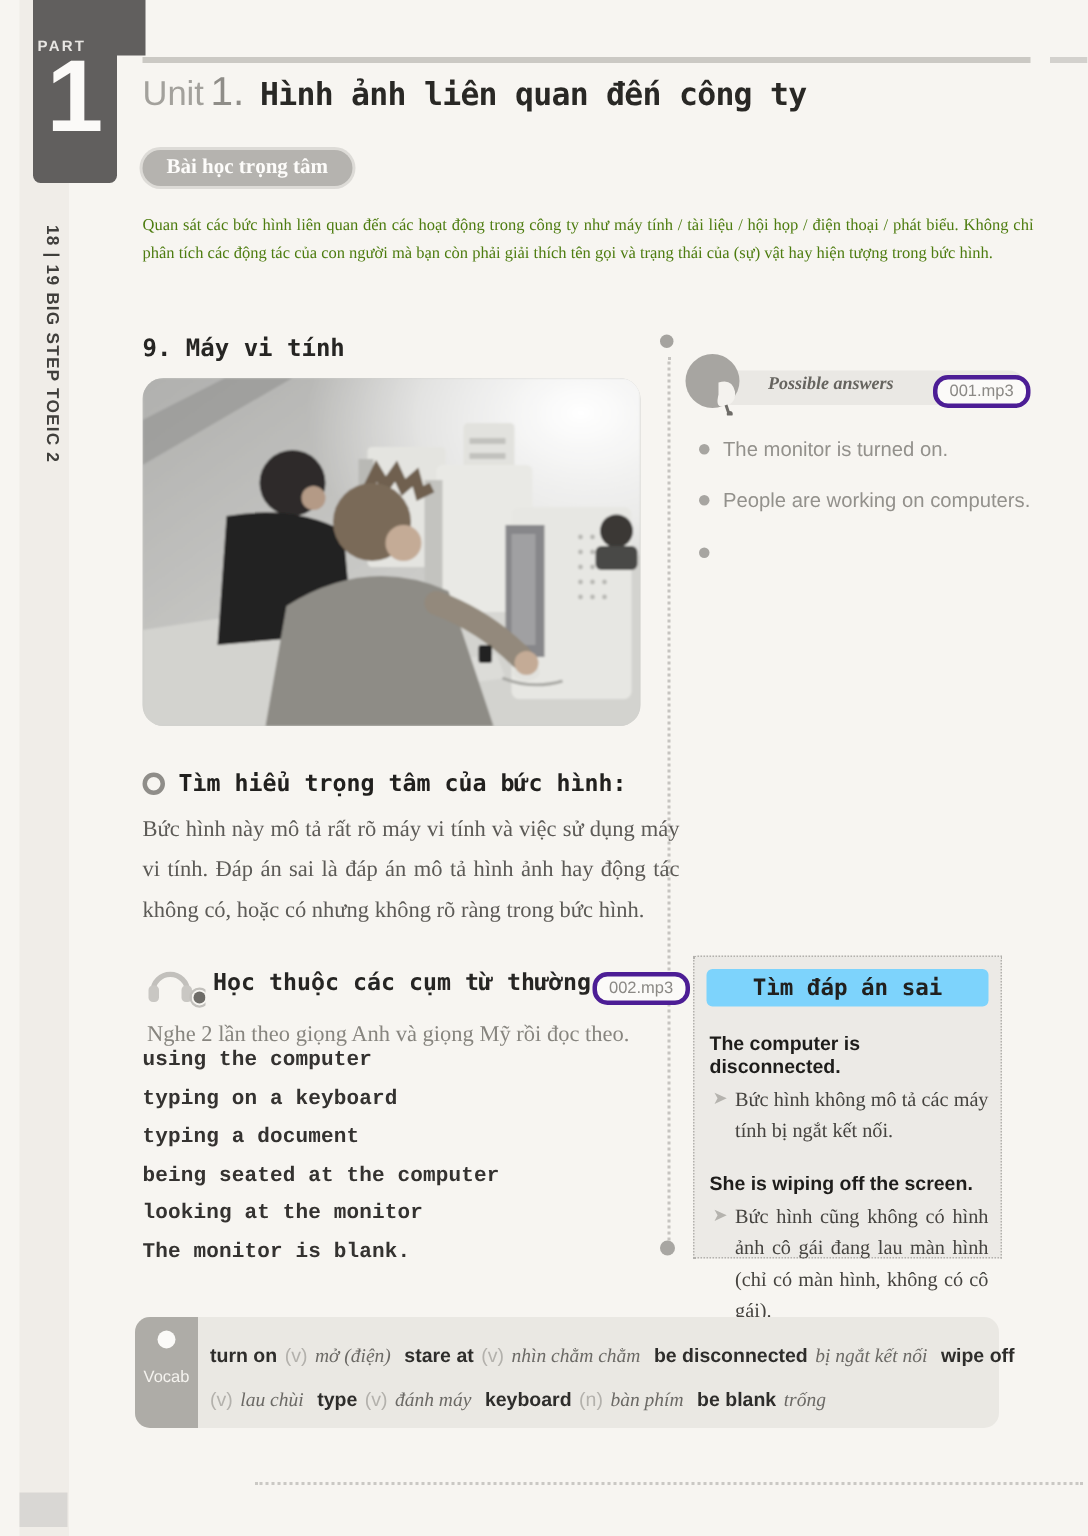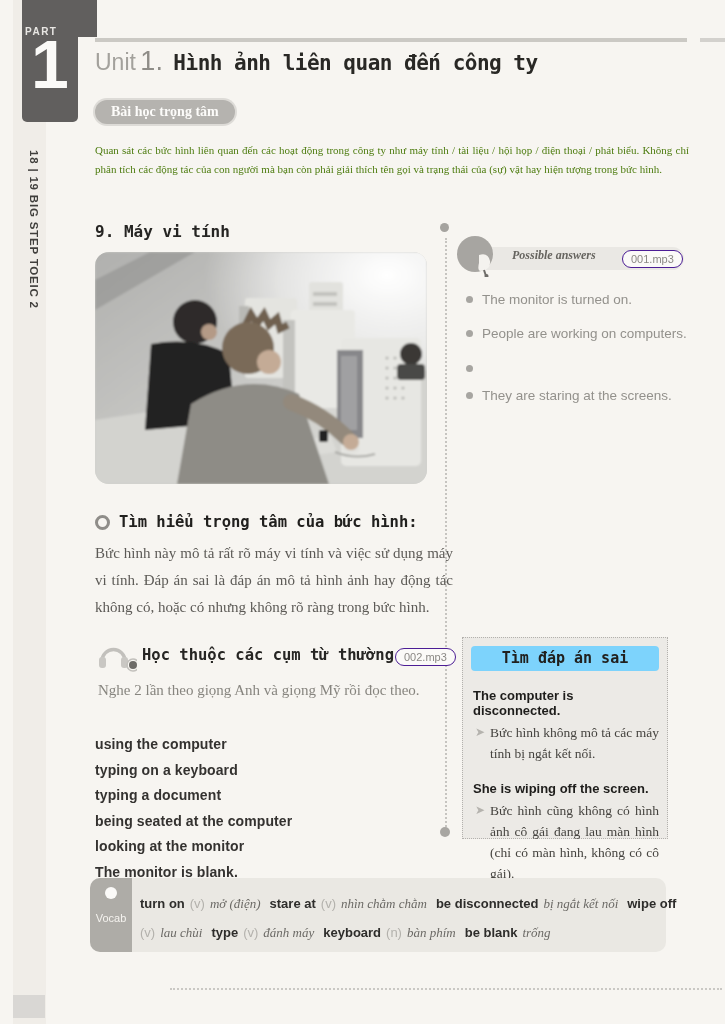--- a/index.html
+++ b/index.html
@@ -37,40 +37,40 @@
   
   .v-dotline{left:445px;top:238px;height:592px;width:0;border-left:2px dotted #c6c4c0;}
   .dot-top{left:440px;top:223px;width:9px;height:9px;border-radius:50%;background:#a5a39f;}
   .dot-bottom{left:440px;top:827px;width:10px;height:10px;border-radius:50%;background:#a8a6a2;}
 
   
   .pa-bar{left:477px;top:247px;width:207px;height:23px;background:#eae8e4;border-radius:12px;}
   .pa-icon{left:455px;top:235px;width:42px;height:42px;}
   .pa-title{left:512px;top:248px;font-family:"Liberation Serif",serif;font-style:italic;font-weight:bold;
             font-size:12px;color:#66645f;}
-  .mp3-badge{display:inline-block;background:#fbfaf8;border:1px solid #4c1d95;border-radius:10px;
+  .mp3-badge{display:inline-block;background:#fbfaf8;border:3px solid #4c1d95;border-radius:10px;
              font-size:11px;color:#8b8985;padding:1px 8px;line-height:14px;}
   .pa-mp3{left:622px;top:250px;}
   .pa-list{left:466px;top:290px;width:224px;}
   .pa-item{display:flex;margin-bottom:14px;}
   .pa-dot{width:7px;height:7px;border-radius:50%;background:#a7a5a1;margin:6px 9px 0 0;flex:none;}
   .pa-text{font-size:13.5px;line-height:1.5;color:#93918c;}
 
   
   .focus-heading{left:95px;top:513px;display:flex;align-items:center;}
   .ring-icon{width:9px;height:9px;border:3px solid #8f8d89;border-radius:50%;margin-right:9px;}
   .focus-title{font-size:15.5px;color:#21201e;}
   .focus-body{left:95px;top:540px;width:358px;font-size:15px;line-height:1.8;color:#5c5a56;text-align:justify;}
 
   
   .listen-icon{left:97px;top:639px;width:40px;height:34px;}
   .listen-heading{left:142px;top:646px;font-size:15.5px;color:#262523;}
   .listen-mp3{left:395px;top:648px;}
   .listen-note{left:98px;top:682px;font-size:15px;color:#87857f;}
-  .phrase-list{left:95px;top:732px;width:330px;}
+  .phrase-list{left:95px;top:695px;width:330px;font-family:Liberation Mono, monospace;}
   .phrase{font-weight:bold;font-size:14px;color:#343230;line-height:25.5px;letter-spacing:.1px;}
 
   
   .wrong-box{left:462px;top:637px;width:204px;height:200px;background:#eceae6;border:1px dotted #b3b1ad;}
   .wrong-header{position:absolute;left:8px;right:8px;top:8px;height:25px;background:#7dd3fc;border-radius:4px;
                 text-align:center;line-height:25px;font-size:15px;color:#21201e;}
   .wrong-body{position:absolute;left:10px;right:8px;top:42px;}
   .wrong-statement{font-weight:bold;font-size:13px;color:#1e1d1b;margin:8px 0 5px 0;}
   .wrong-exp{display:flex;margin-bottom:8px;}
   .wrong-arrow{color:#b5b3ae;font-size:12px;margin:2px 5px 0 2px;flex:none;}
@@ -207,24 +207,20 @@
     <span class="pa-dot"></span>
     <span class="pa-text">The monitor is turned on.</span>
   </div>
   <div class="pa-item">
     <span class="pa-dot"></span>
     <span class="pa-text">People are working on computers.</span>
   </div>
   <div class="pa-item">
     <span class="pa-dot"></span>
   </div>
-  <div class="pa-item">
-    <span class="pa-dot"></span>
-    <span class="pa-text">They are staring at the screens.</span>
-  </div>
 </div>
 
 <div class="abs focus-heading">
   <span class="ring-icon"></span>
   <span class="focus-title f-goth">Tìm hiểu trọng tâm của bức hình:</span>
 </div>
 <div class="abs focus-body f-serif">Bức hình này mô tả rất rõ máy vi tính và việc sử dụng máy vi tính. Đáp án sai là đáp án mô tả hình ảnh hay động tác không có, hoặc có nhưng không rõ ràng trong bức hình.</div>
 
 <div class="abs listen-icon">
   <svg width="40" height="34" viewBox="0 0 40 34">

